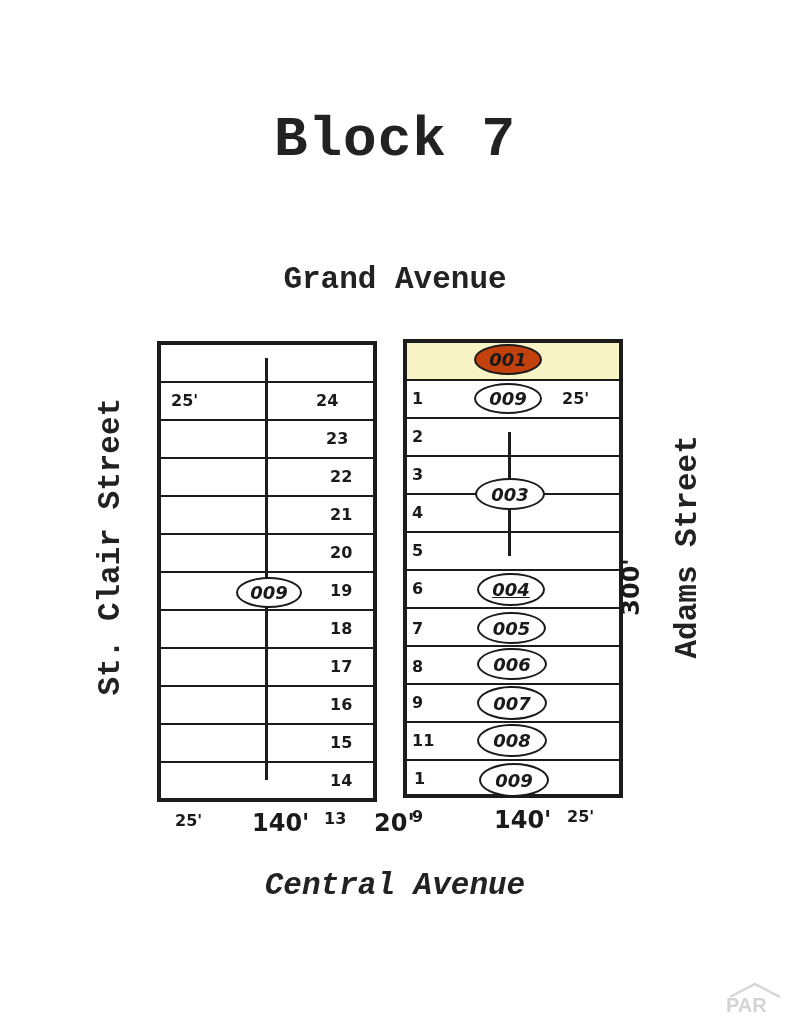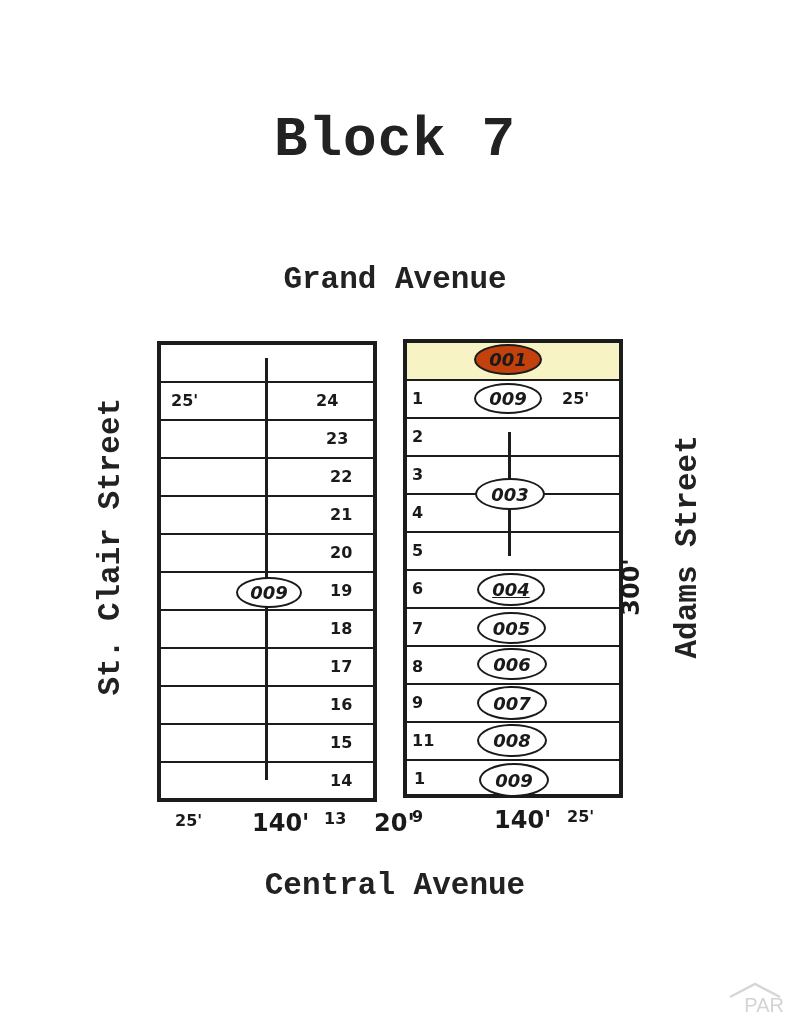--- a/index.html
+++ b/index.html
@@ -31,21 +31,21 @@
   .logo { position:absolute; left:726px; top:980px; width:58px; height:40px; }
 </style>
 </head>
 <body>
 
 <div>
 
   <div class="title">Block 7</div>
 
   <div class="street-h" style="top:262px;">Grand Avenue</div>
-  <div class="street-h" style="top:868px;">Central Avenue</div>
+  <div class="street-h" style="top:868px;font-style:italic;">Central Avenue</div>
 
   <div class="street-v" style="left:-20px; top:548px; width:260px; text-align:center;">St. Clair Street</div>
   <div class="street-v" style="left:582px; top:536px; width:210px; text-align:center;">Adams Street</div>
 
   <div class="block" style="left:157px; top:341px; width:220px; height:461px;">
     <div class="lot" style="top:0;height:38px;"></div>
     <div class="lot" style="top:38px;height:38px;"></div>
     <div class="lot" style="top:76px;height:38px;"></div>
     <div class="lot" style="top:114px;height:38px;"></div>
     <div class="lot" style="top:152px;height:38px;"></div>
@@ -118,15 +118,15 @@
 
   <div class="dim" style="left:252px; top:809px;">140'</div>
   <div class="dim" style="left:374px; top:809px;">20'</div>
   <div class="dim" style="left:494px; top:806px;">140'</div>
   <div class="dim" style="left:602px; top:573px; transform:rotate(-90deg); transform-origin:center center;">300'</div>
 
   <div class="logo">
     <svg width="58" height="40" viewBox="0 0 58 40">
       <polyline points="4,17 29,4 54,17" fill="none" stroke="#d6d6d6" stroke-width="2.5"></polyline>
     </svg>
-    <div style="position:absolute; left:0; top:14px; width:58px; text-align:right; font-family:'Liberation Sans',sans-serif; font-weight:normal; font-size:20px; color:#d4d4d4;">PAR</div>
+    <div style="position:absolute; left:0; top:14px; width:58px; text-align:left; font-family:'Liberation Sans',sans-serif; font-weight:bold; font-size:20px; color:#d4d4d4;">PAR</div>
   </div>
 </div>
 
 </body></html>

